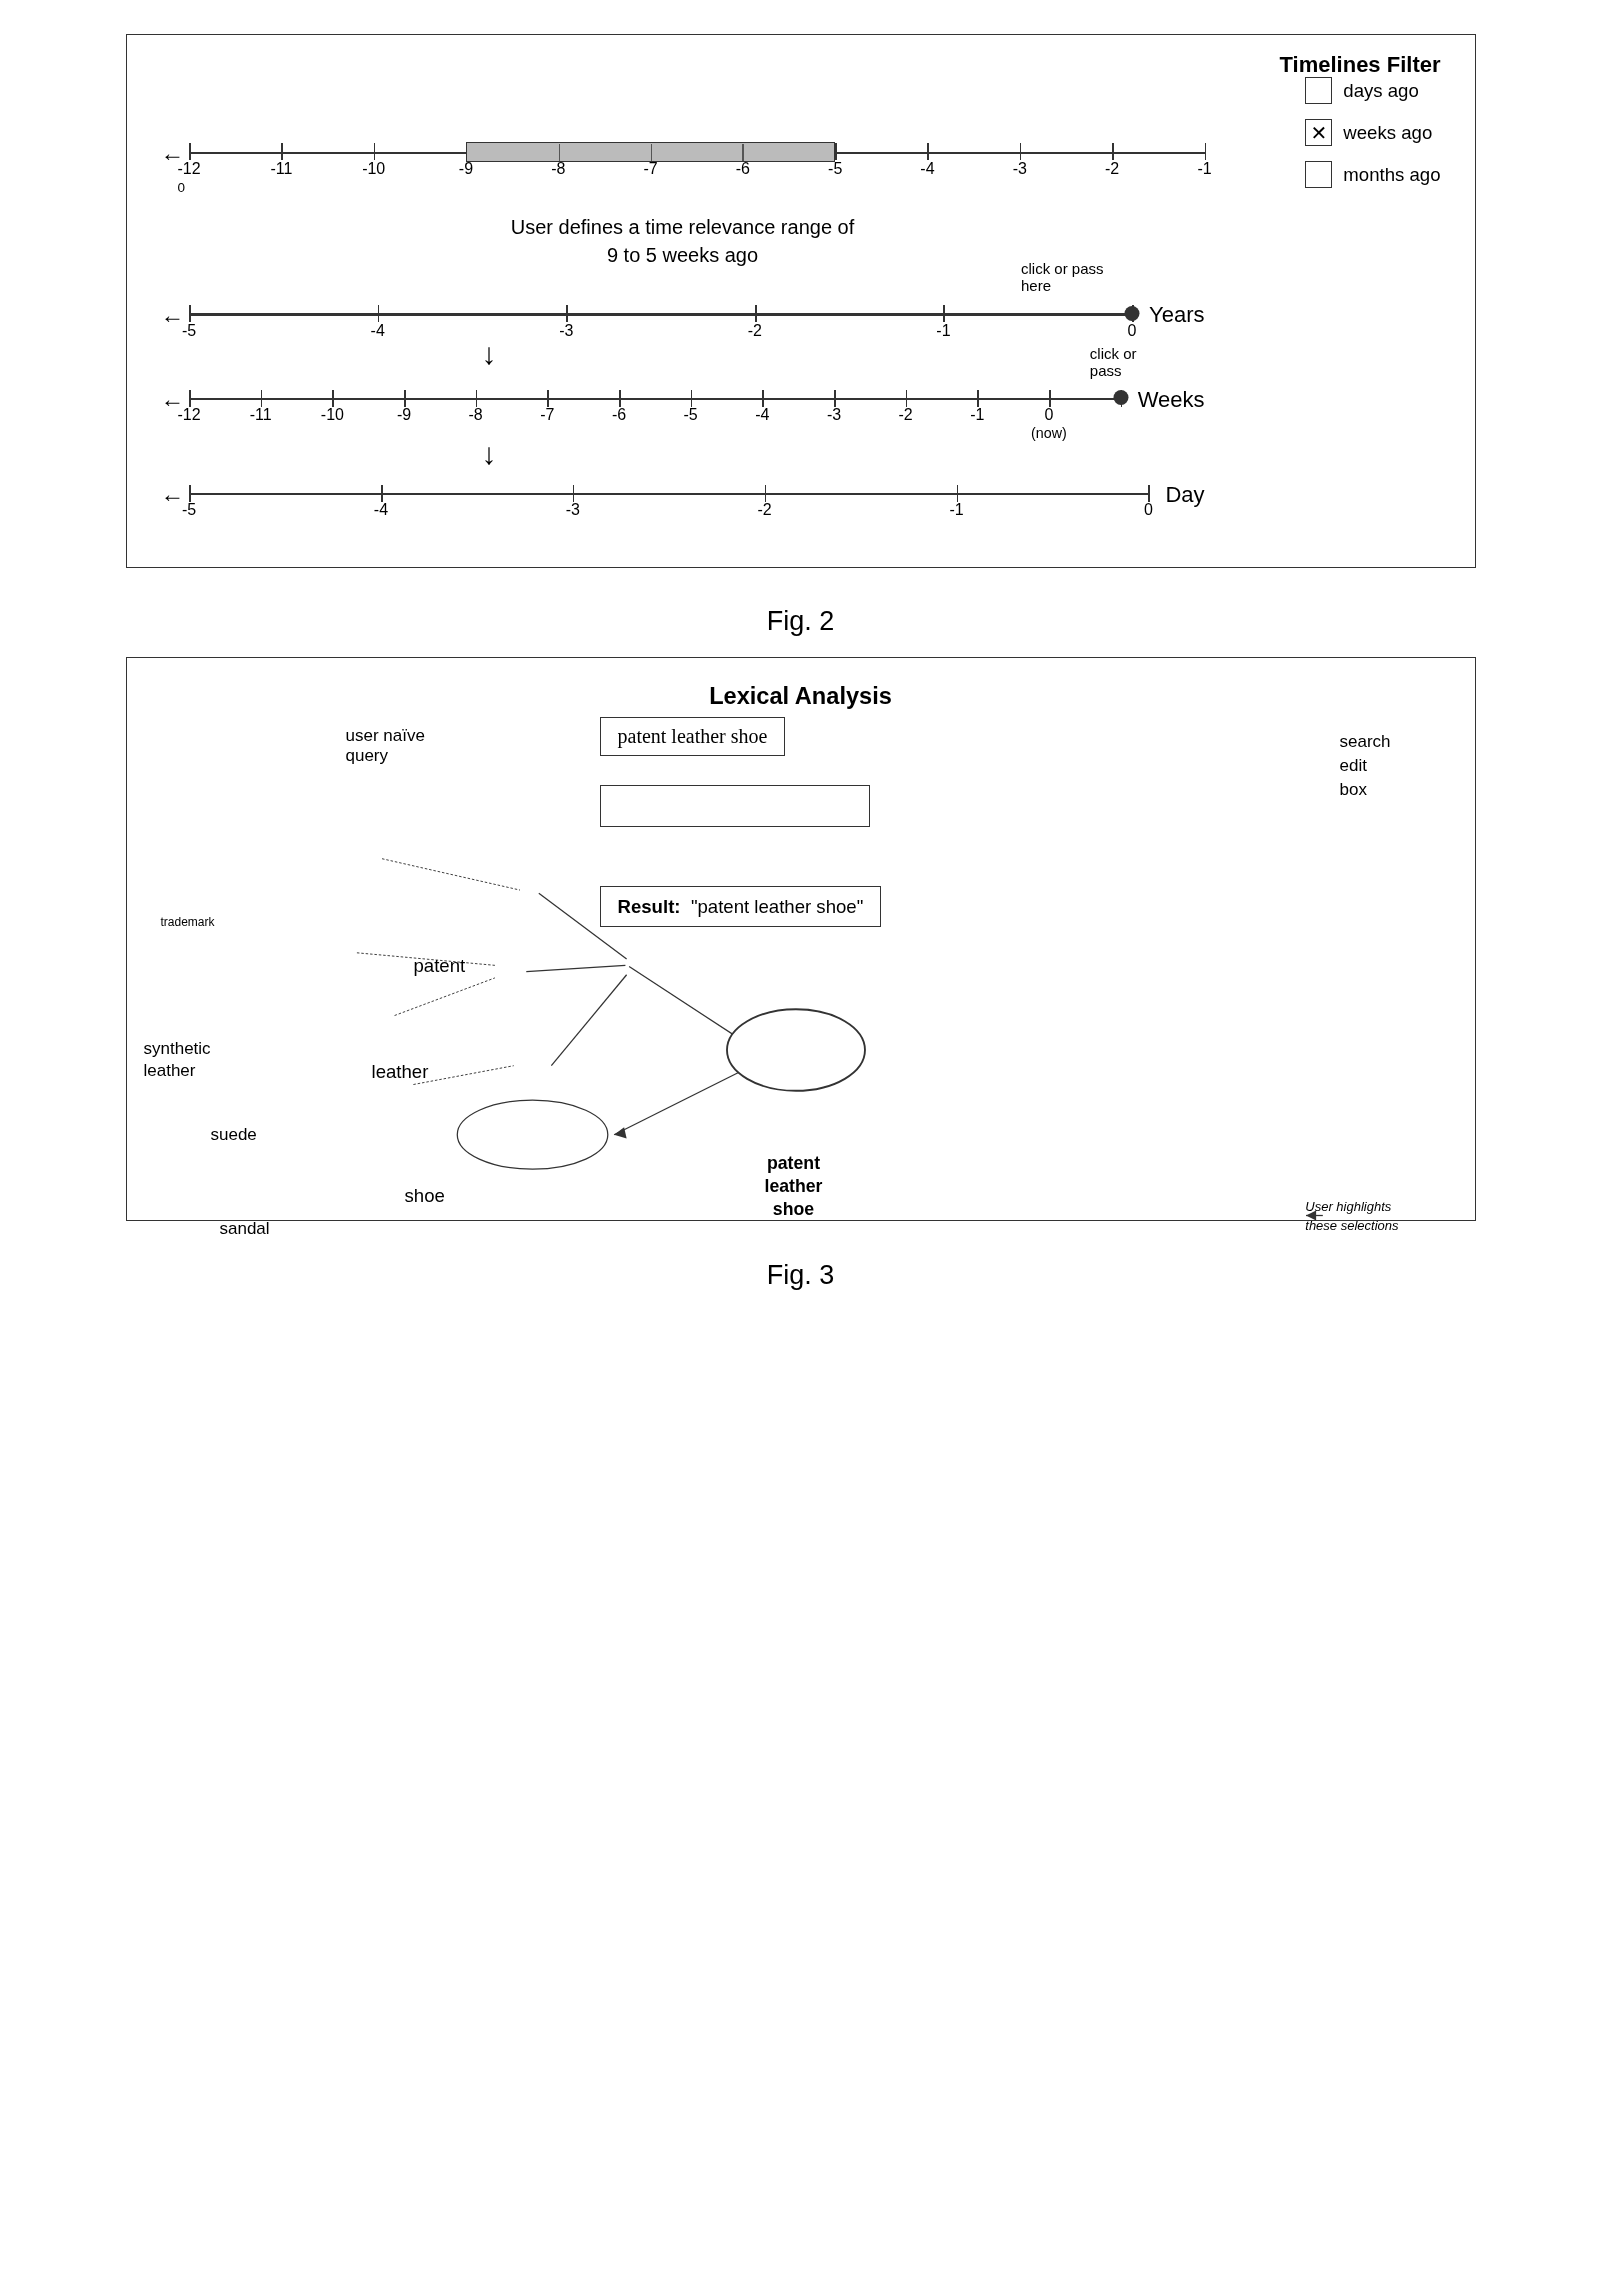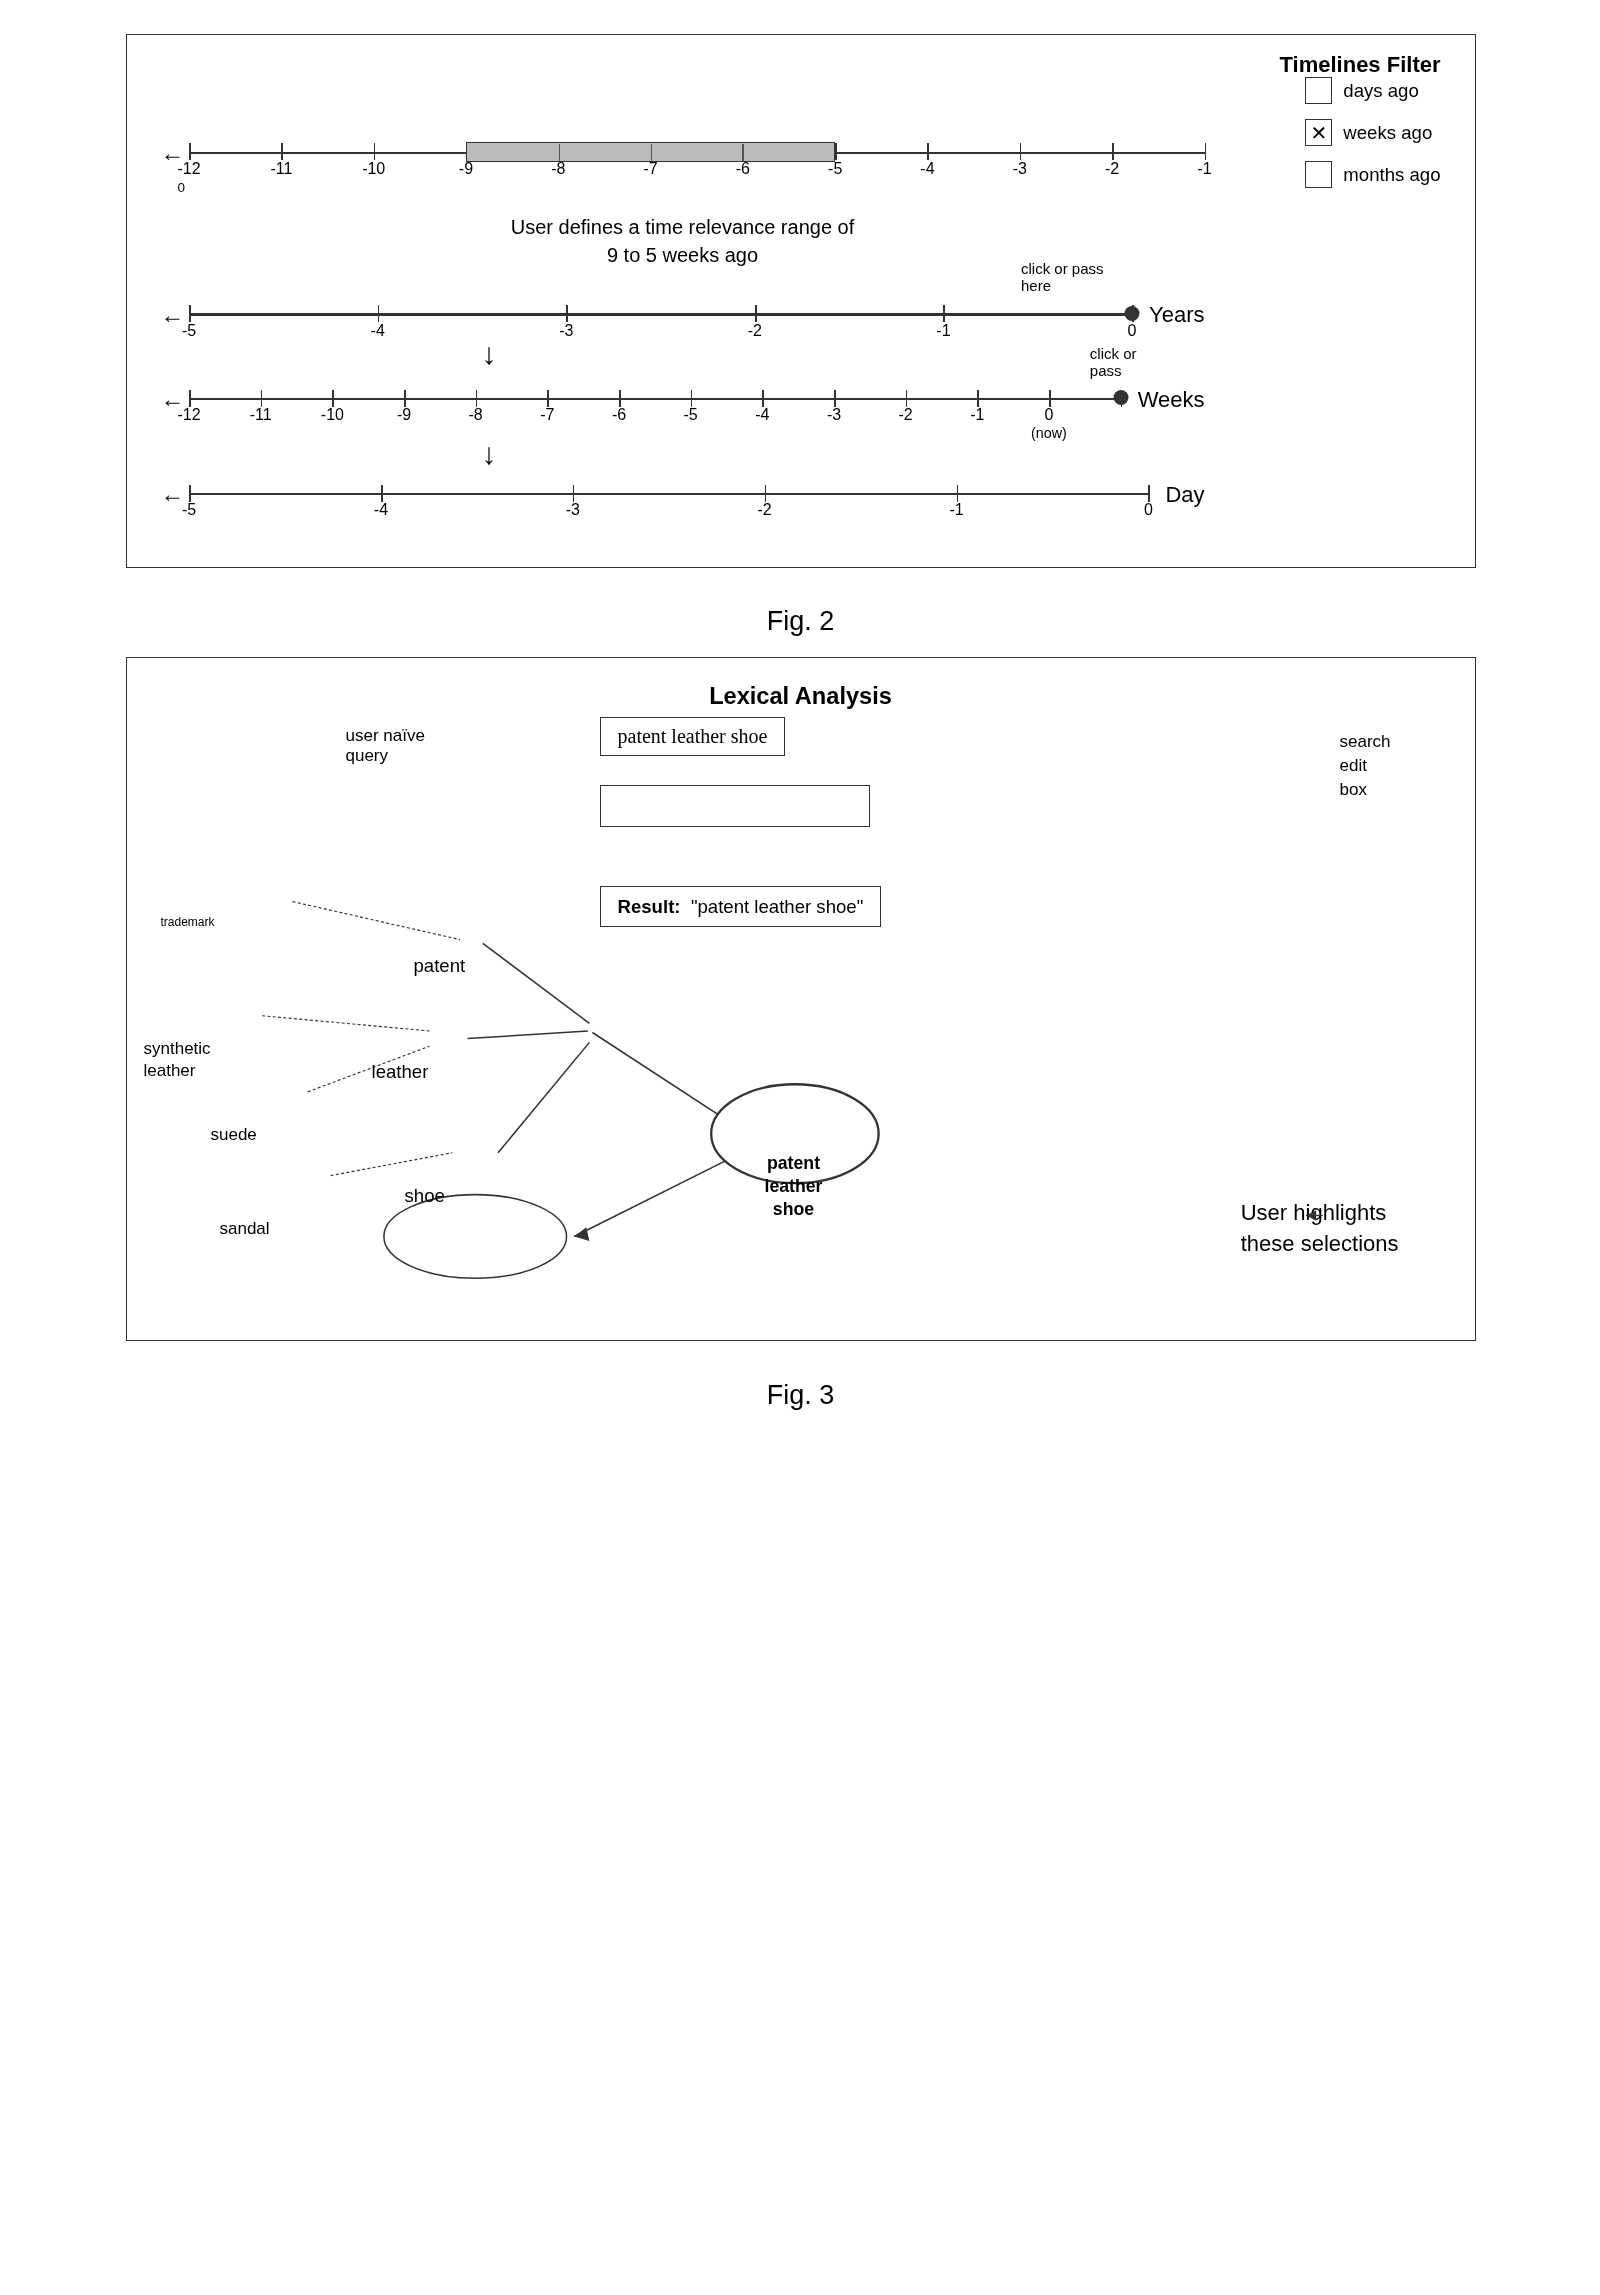--- a/index.html
+++ b/index.html
@@ -320,21 +320,21 @@
         <div class="tick-label" style="left:100%;"><span>0</span></div>
       </div>
       <span style="font-size:22px; margin-left:17px;">Day</span>
     </div>
   </div>
 
 </div>
 
 <div class="fig-caption">Fig. 2</div>
 
-<div class="figure-container" style="padding-top:25px; padding-bottom:34px; height:684px; position:relative;">
+<div class="figure-container" style="padding-top:25px; padding-bottom:34px; height:564px; position:relative;">
 
   <div class="fig3-title">Lexical Analysis</div>
 
   <div style="position:absolute; top:68px; left:219px;">
     <span style="font-size:17px;">user naïve<br>query</span>
   </div>
 
   <div style="position:absolute; top:59px; left:473px;font-family:Liberation Serif, serif;">
     <div class="query-box">patent leather shoe</div>
   </div>
@@ -391,21 +391,21 @@
   <div style="position:absolute; top:467px; left:84px; font-size:17px;">suede</div>
 
   <div style="position:absolute; top:527px; left:278px; font-size:18.6px;">shoe</div>
 
   <div style="position:absolute; top:561px; left:93px; font-size:17px;">sandal</div>
 
   <div style="position:absolute; top:494px; left:591px; width:152px; text-align:center; font-weight:bold; font-size:17.7px; line-height:1.3;">
     patent<br>leather<br>shoe
   </div>
 
-  <div style="position:absolute; top:540px; right:76px; font-size:22px; line-height:1.4;">
+  <div style="position:absolute; top:540px; right:76px; font-size:13px; line-height:1.4;font-style:italic;">
     User highlights<br>these selections
   </div>
 
   <svg style="position:absolute; top:532px; right:68px; width:101px; height:51px;" viewBox="0 0 120 60" width="101" height="51">
     <line x1="20" y1="30" x2="0" y2="30" stroke="#333" stroke-width="1.5"></line>
     <polygon points="0,30 12,24 12,36" fill="#333"></polygon>
   </svg>
 
 </div>
 

